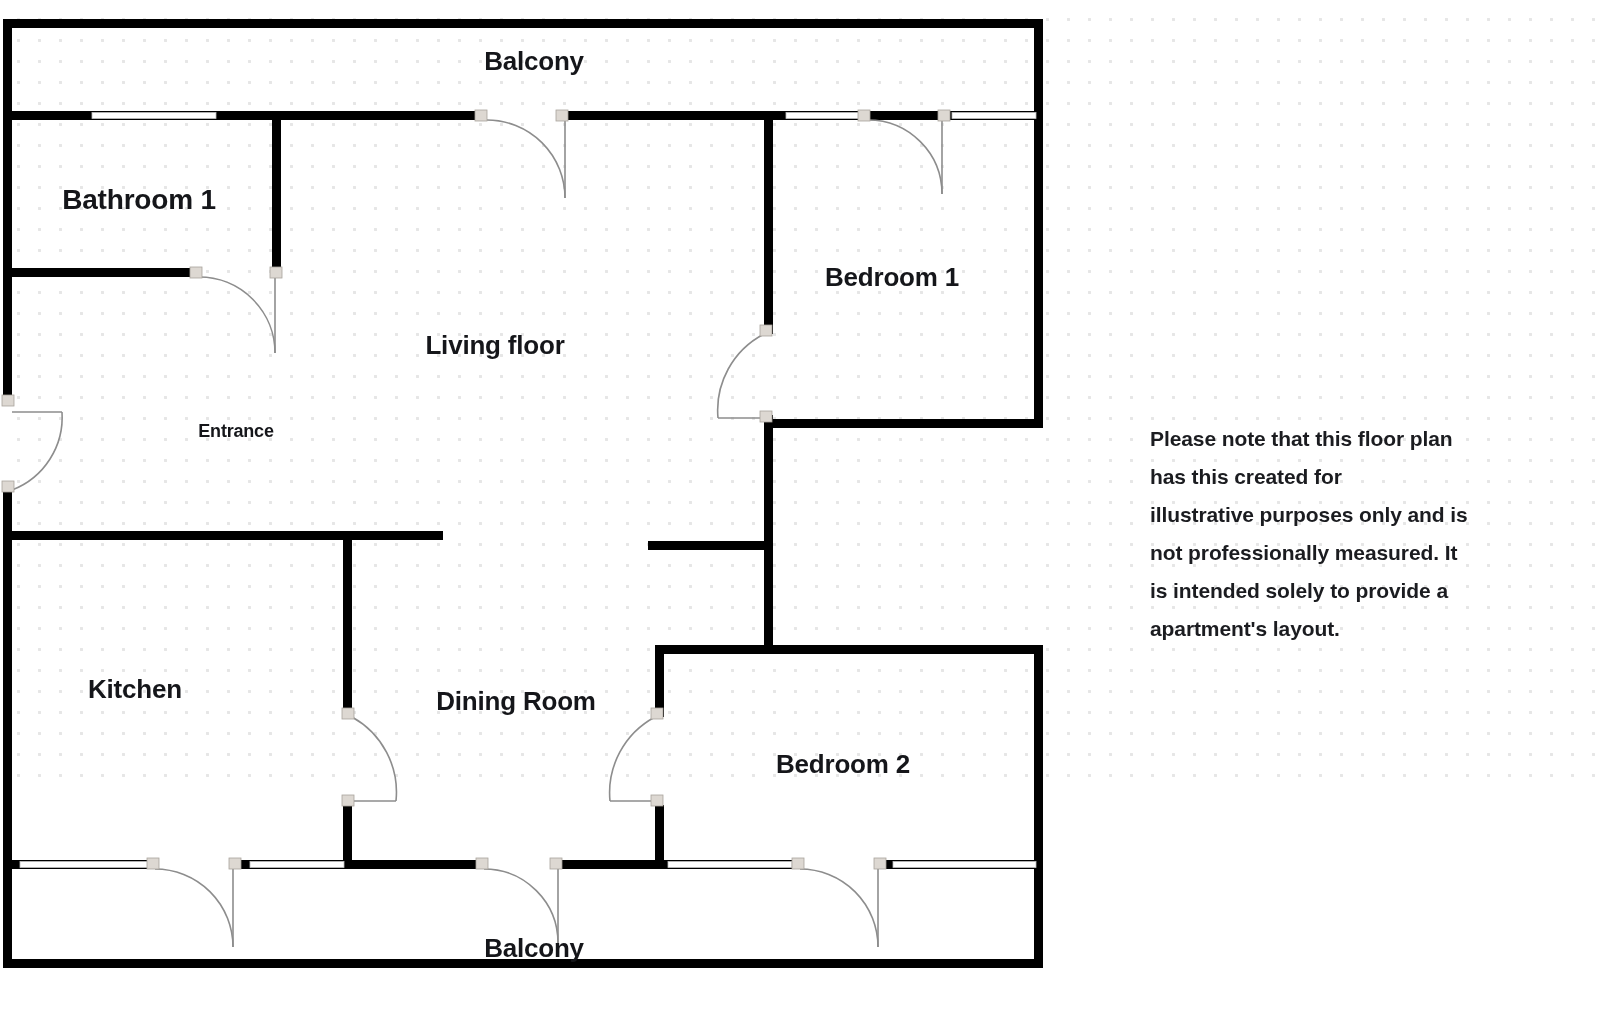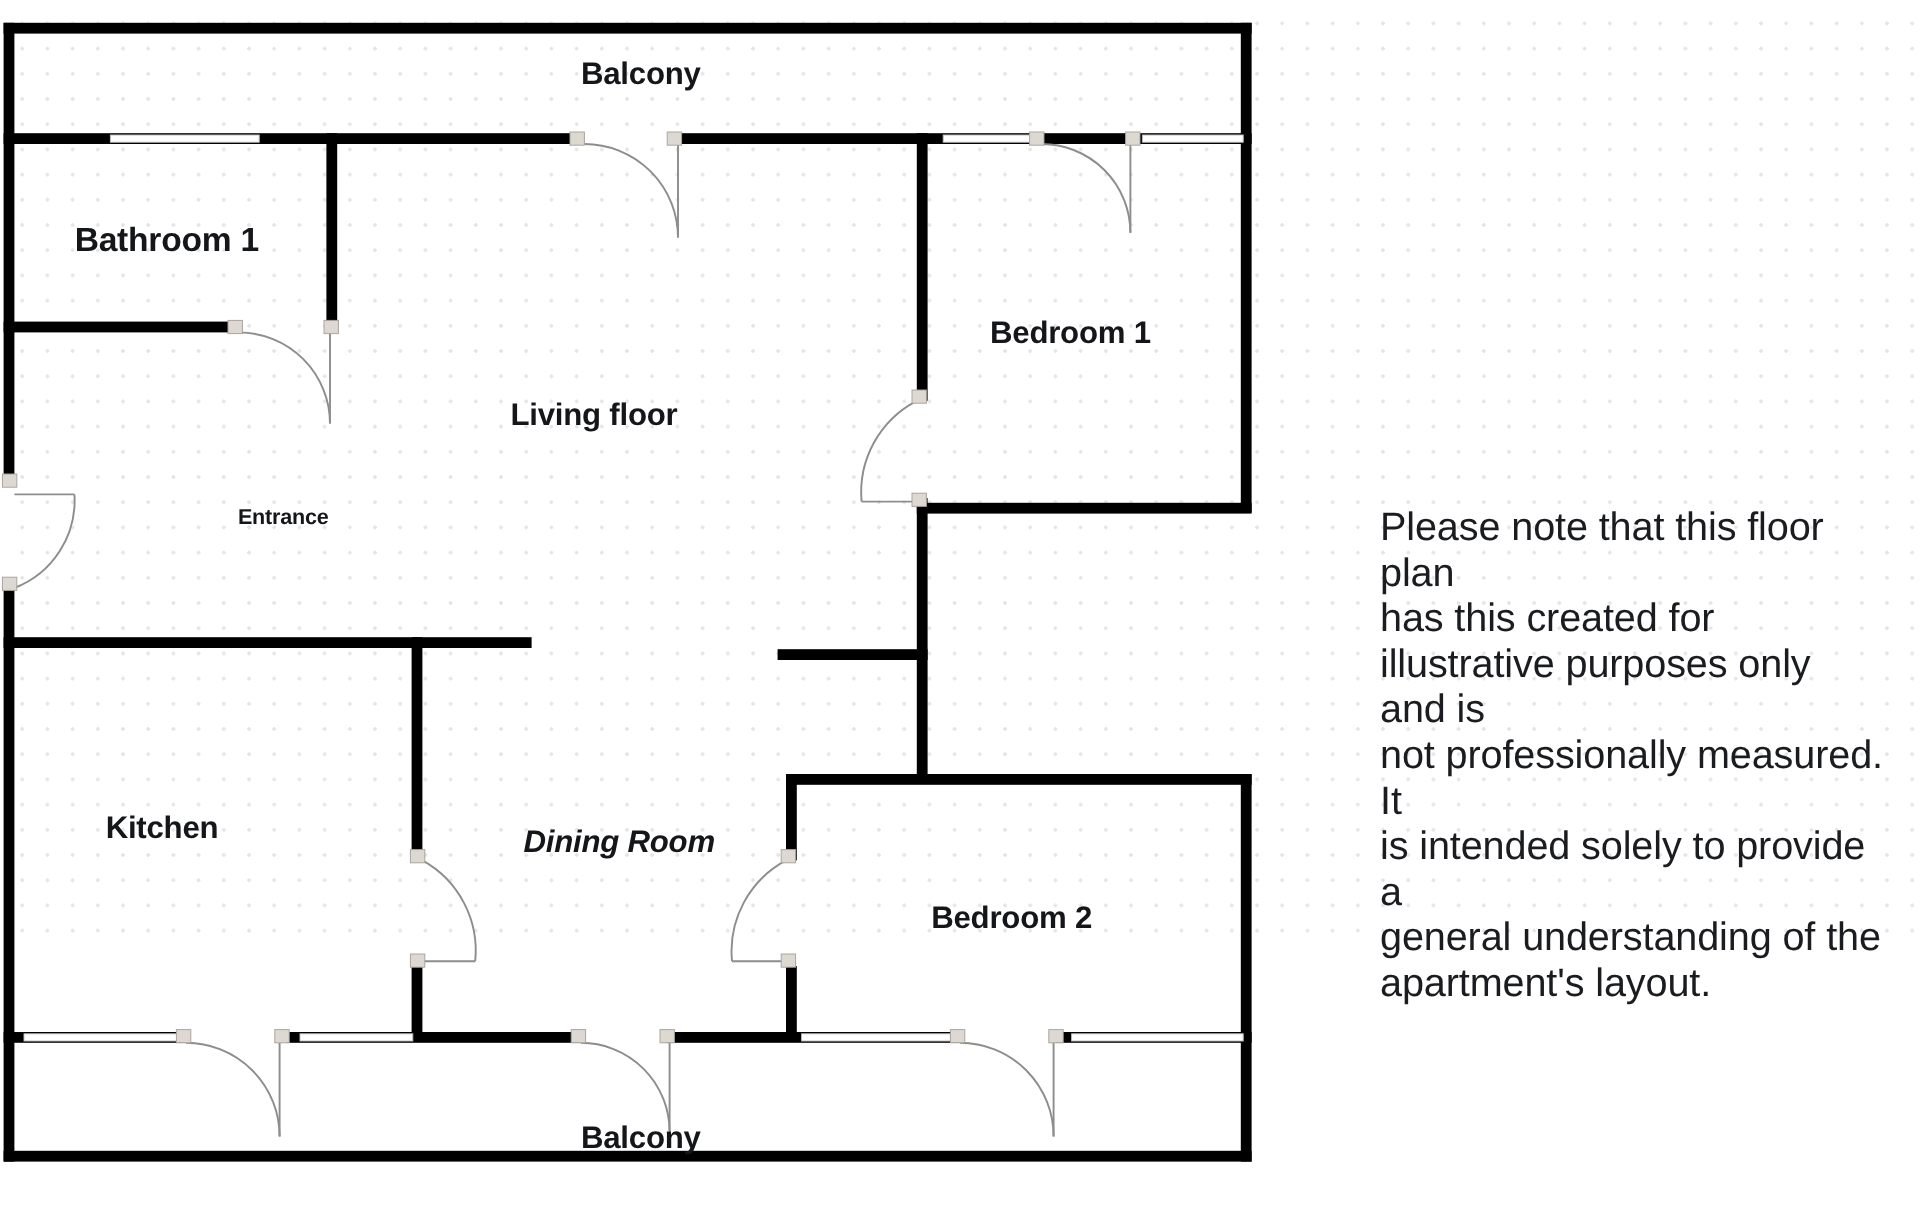--- a/index.html
+++ b/index.html
@@ -37,25 +37,25 @@
     white-space: nowrap;
     letter-spacing: -0.2px;
     line-height: 1;
   }
   .disclaimer {
     position: absolute;
     left: 1150px;
     top: 420px;
     width: 420px;
     font-family: "Liberation Sans", sans-serif;
-    font-size: 33px;
+    font-size: 21px;
     line-height: 38px;
     color: #1b1c20;
     letter-spacing: -0.1px;
-    font-weight: 400;
+    font-weight: 700;
   }
   .disclaimer span { display: block; }
 </style>
 </head>
 <body>
 
 <div id="app">
 
   <svg id="plan-svg" viewBox="0 0 1600 1013" xmlns="http://www.w3.org/2000/svg">
 
@@ -185,29 +185,28 @@
   <div class="room-label" style="left:139px; top:200px; transform:translate(-50%,-50%); font-size:28px;">Bathroom 1</div>
 
   <div class="room-label" style="left:892px; top:277px; transform:translate(-50%,-50%); font-size:26px;">Bedroom 1</div>
 
   <div class="room-label" style="left:495px; top:345px; transform:translate(-50%,-50%); font-size:26px;">Living floor</div>
 
   <div class="room-label" style="left:236px; top:431px; transform:translate(-50%,-50%); font-size:18px;">Entrance</div>
 
   <div class="room-label" style="left:135px; top:689px; transform:translate(-50%,-50%); font-size:26px;">Kitchen</div>
 
-  <div class="room-label" style="left:516px; top:701px; transform:translate(-50%,-50%); font-size:26px;font-style:italic;">Dining Room</div>
+  <div class="room-label" style="left:516px; top:701px; transform:translate(-50%,-50%); font-size:26px;">Dining Room</div>
 
   <div class="room-label" style="left:843px; top:764px; transform:translate(-50%,-50%); font-size:26px;text-align:right;">Bedroom 2</div>
 
   <div class="room-label" style="left:534px; top:948px; transform:translate(-50%,-50%); font-size:26px;">Balcony</div>
 
   <div class="disclaimer">
     <span>Please note that this floor plan</span>
     <span>has this created for</span>
     <span>illustrative purposes only and is</span>
     <span>not professionally measured. It</span>
     <span>is intended solely to provide a</span>
-    <span>general understanding of the</span>
     <span>apartment's layout.</span>
   </div>
 
 </div>
 
 </body></html>

